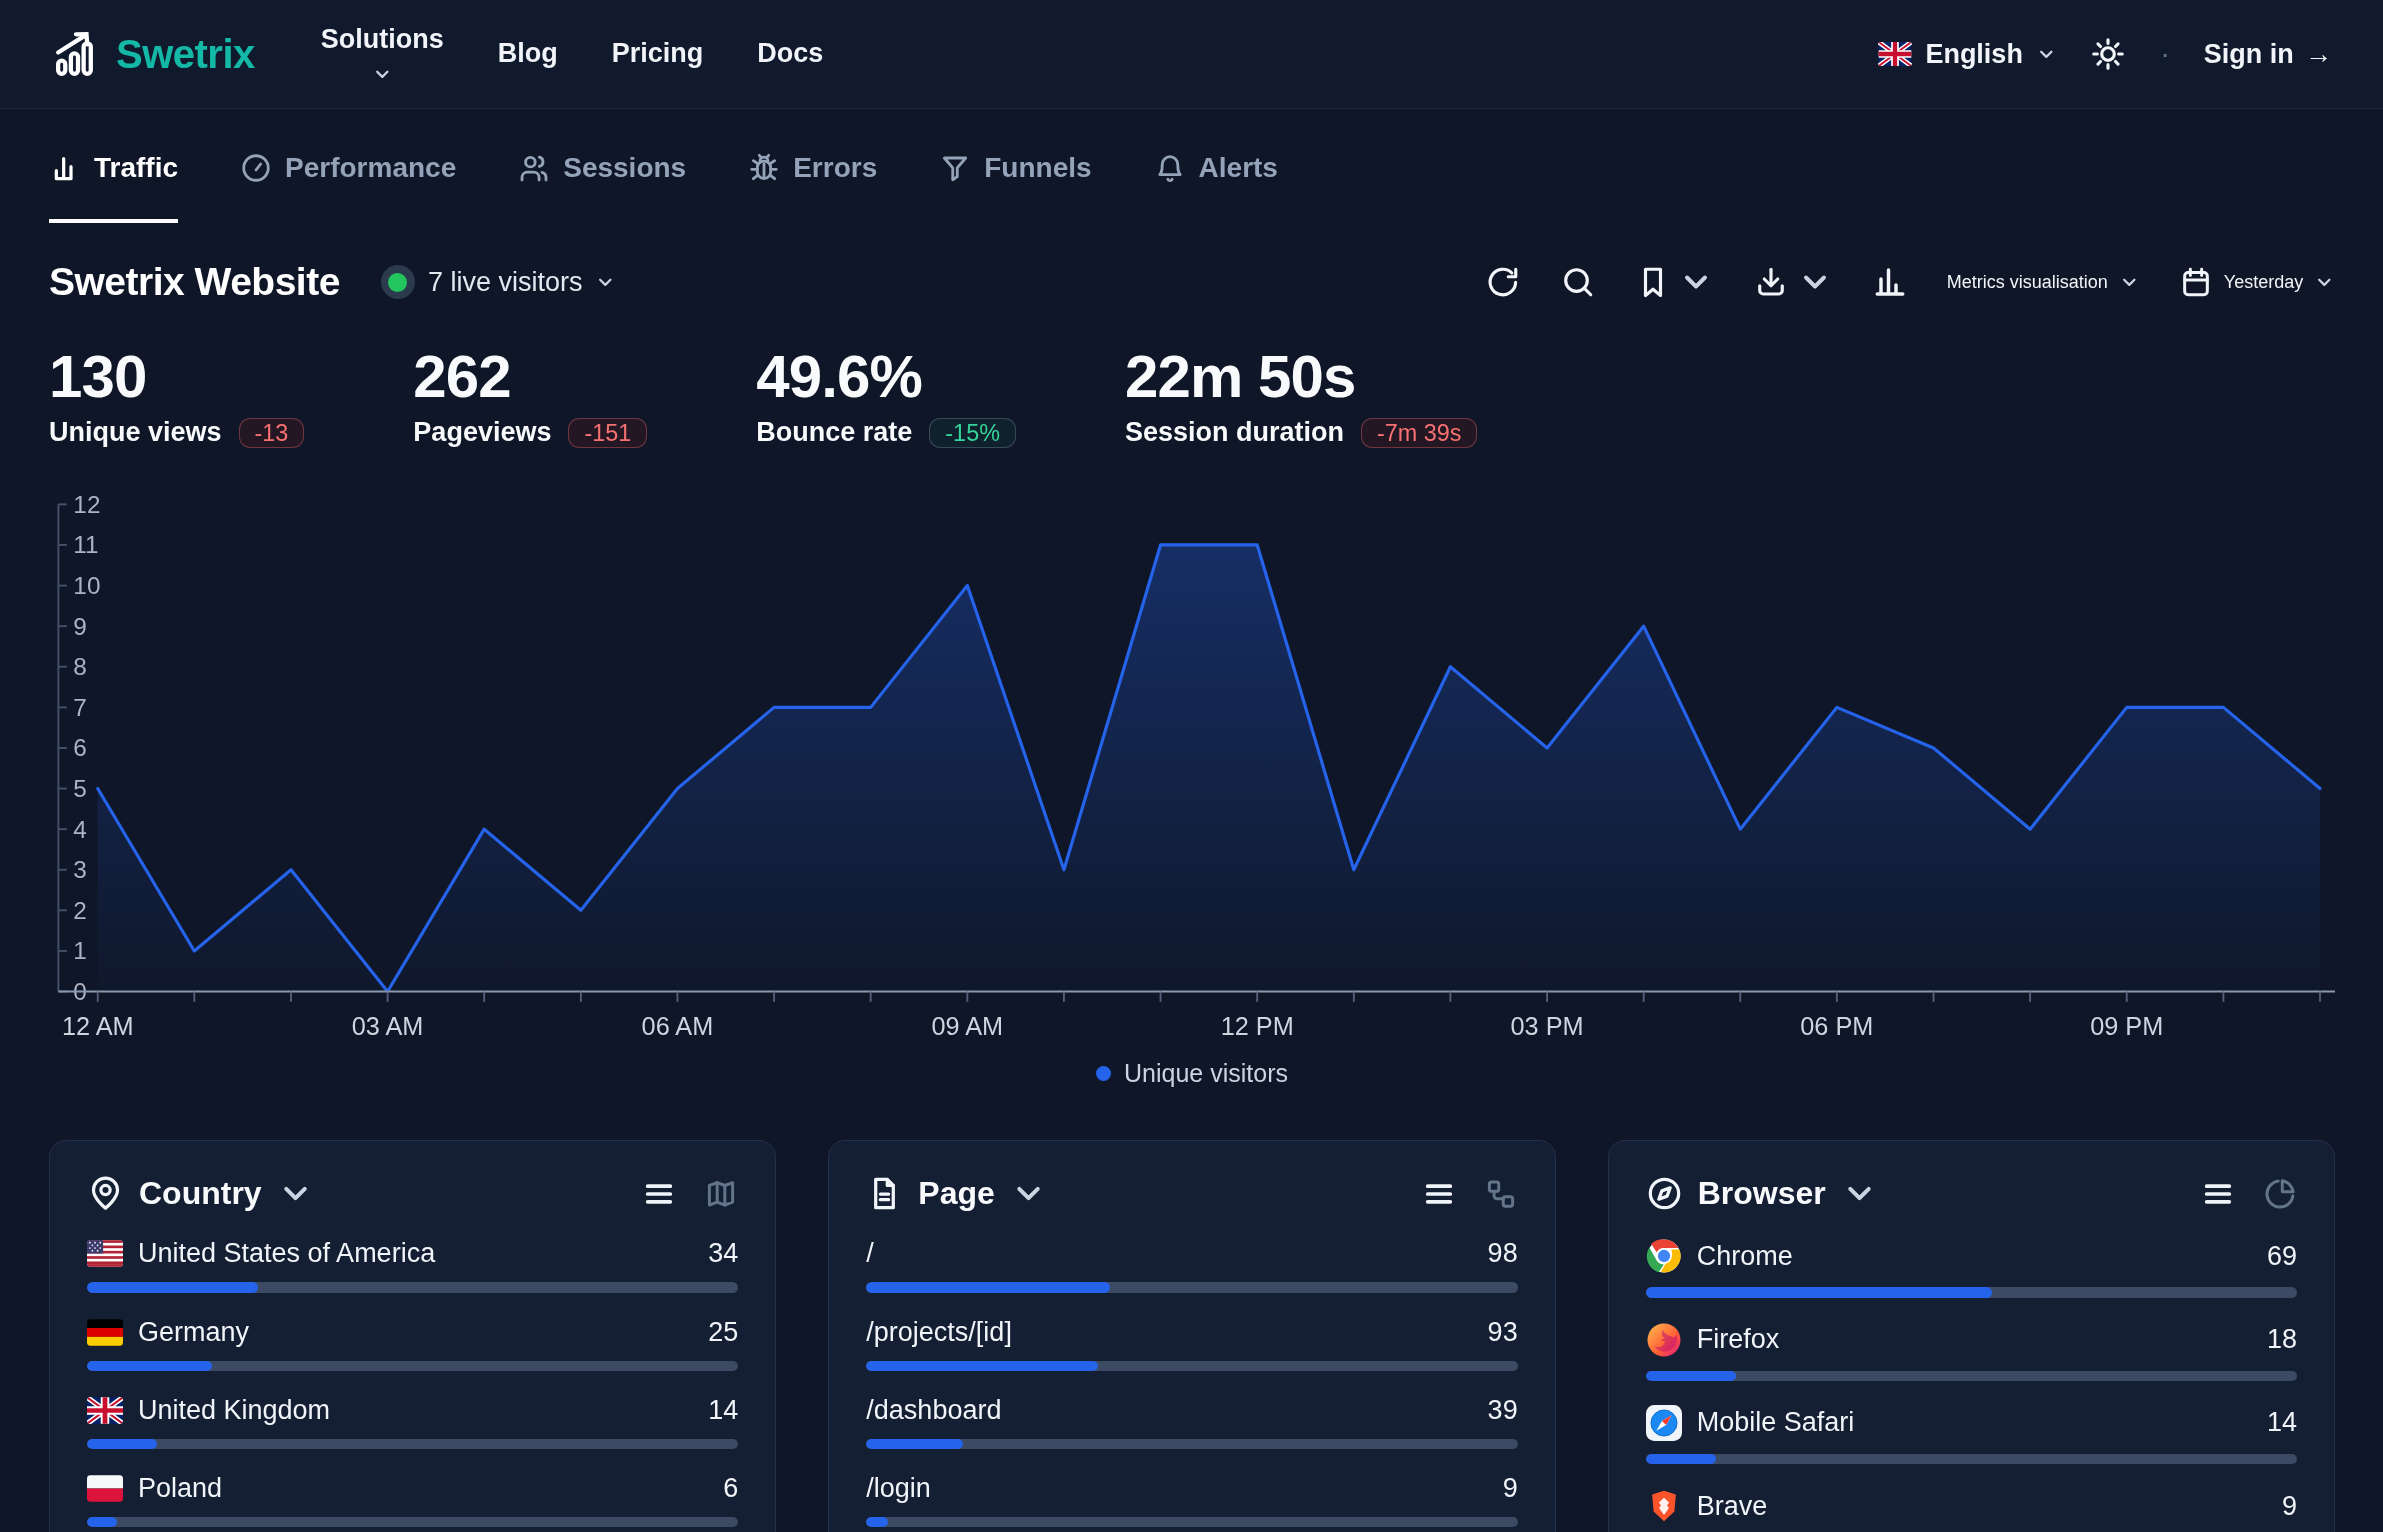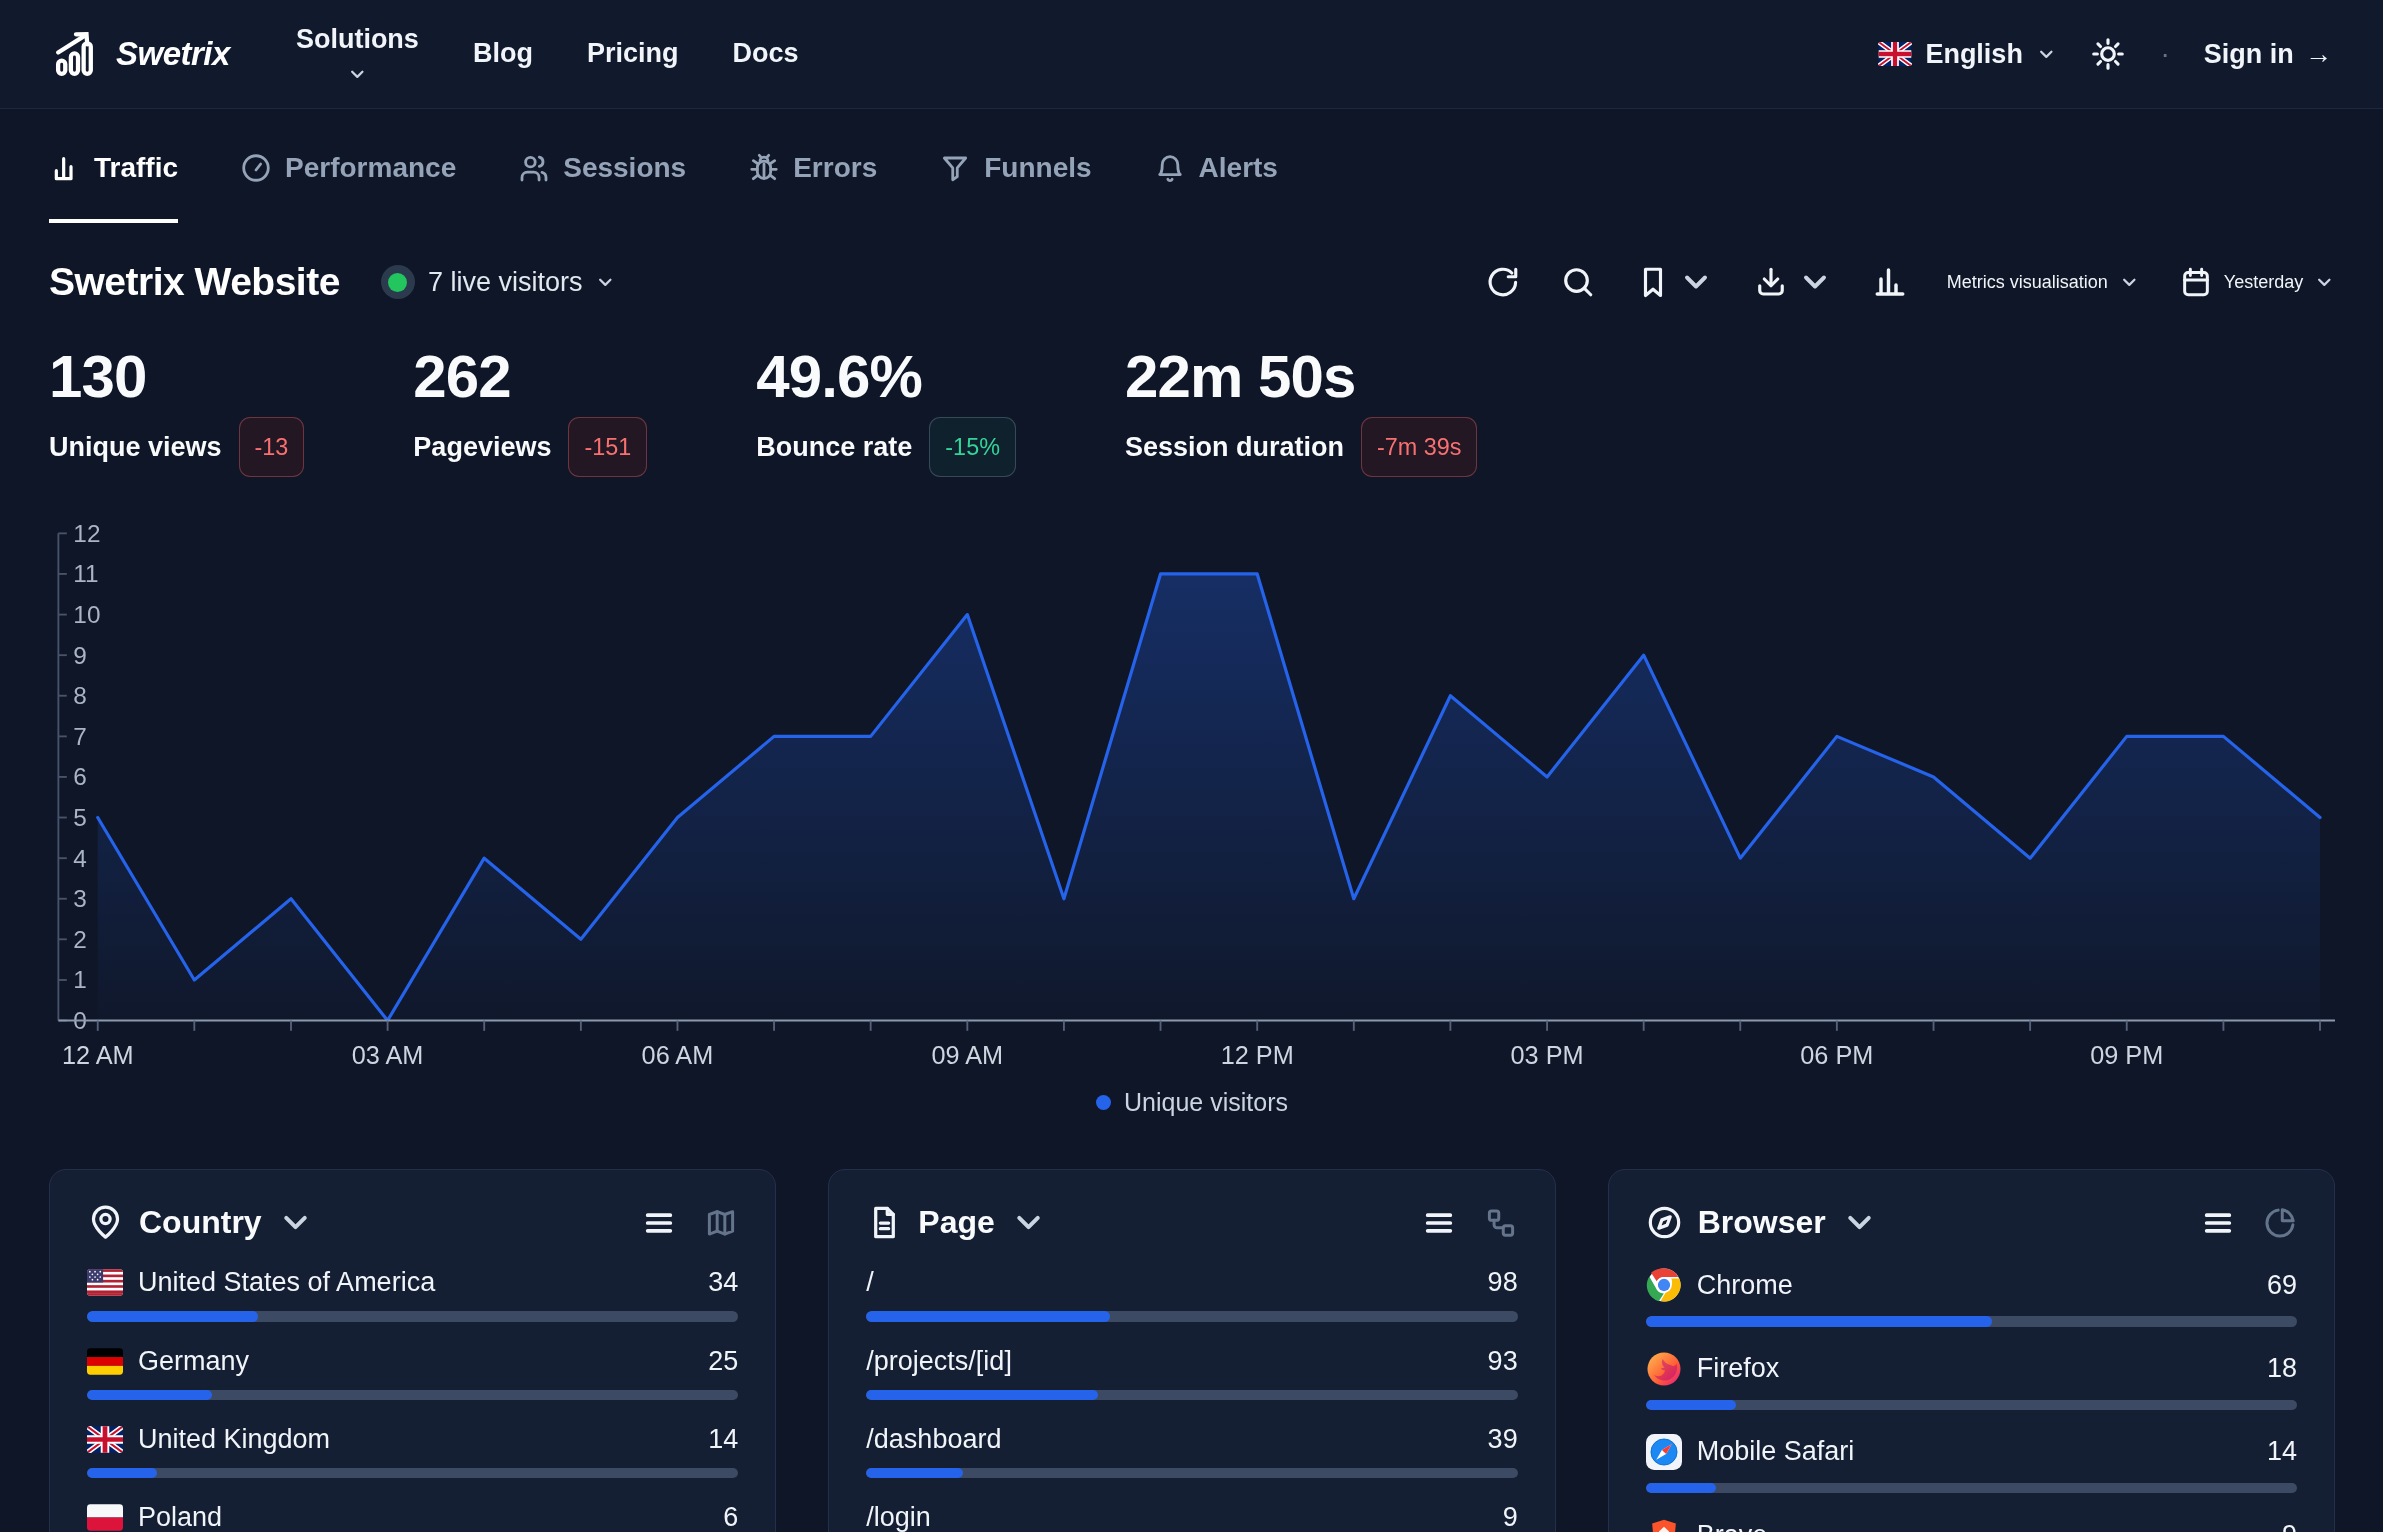--- a/index.html
+++ b/index.html
@@ -11,21 +11,21 @@
     -webkit-font-smoothing:antialiased;
   }
   svg { display:block; }
 
   
   .navbar {
     height:109px; background:#111a2c; border-bottom:1.9px solid #1c2742;
     display:flex; align-items:center; padding:0 52px; gap:66px;
   }
   .brand { display:flex; align-items:center; gap:15px; cursor:pointer; }
-  .brand-name { font-size:33px; font-weight:800; color:#ffffff; letter-spacing:-0.5px;font-style:italic; }
+  .brand-name { font-size:40px; font-weight:800; color:#14b8a6; letter-spacing:-0.5px; }
   .nav-links { display:flex; align-items:center; gap:54px; flex:0 0 auto; }
   .nav-link { display:flex; align-items:center; gap:9.4px; font-size:27px; font-weight:600; color:#f1f5f9; cursor:pointer;flex-direction:column; }
   .nav-spacer { flex:1; }
   .nav-right { display:flex; align-items:center; gap:34px; }
   .lang-btn { display:flex; align-items:center; gap:13px; font-size:27px; font-weight:600; cursor:pointer; }
   .dot-sep { color:#64748b; font-size:28px; }
   .signin { display:flex; align-items:center; gap:11.2px; font-size:27px; font-weight:600; cursor:pointer; }
 
   .icon { display:inline-flex; align-items:center; justify-content:center; color:#f1f5f9; }
   .icon svg { width:100%; height:100%; }
@@ -49,21 +49,21 @@
   .tool-btn { display:flex; align-items:center; gap:7.5px; cursor:pointer; }
   .tool-btn .icon { width:36px; height:36px; }
   .tool-label { font-size:18px; font-weight:500; color:#f1f5f9; display:flex; align-items:center; gap:11.2px; cursor:pointer; }
   .chev { width:20.6px; height:20.6px; color:#cbd5e1; }
 
   .stats { display:flex; align-items:flex-start; gap:109px; margin-top:41px; }
   .stat { cursor:pointer; }
   .stat-value { font-size:60px; font-weight:800; color:#f8fafc; letter-spacing:-0.9px; line-height:1.05; }
   .stat-bottom { display:flex; align-items:center; gap:17px; margin-top:9.4px; }
   .stat-label { font-size:27px; font-weight:700; color:#f8fafc; }
-  .badge { font-size:23.4px; font-weight:500; padding:15px 15px; border-radius:11.2px; line-height:1.2; }
+  .badge { font-size:23.4px; font-weight:500; padding:0 15px; border-radius:11.2px; line-height:1.2; }
   .badge.down { color:#f87171; background:rgba(127,29,29,.18); border:1.9px solid rgba(248,113,113,.35); }
   .badge.up   { color:#34d399; background:rgba(19,78,74,.20); border:1.9px solid rgba(148,163,184,.30); }
 
   .chart-wrap { margin-top:32px; }
   .legend { display:flex; align-items:center; justify-content:center; gap:13px; margin-top:13px; }
   .legend-dot { width:15px; height:15px; border-radius:50%; }
   .legend-label { font-size:25px; color:#cbd5e1; }
 
   
   .panels { display:grid; grid-template-columns:1fr 1fr 1fr; gap:52px; margin-top:52px; }

